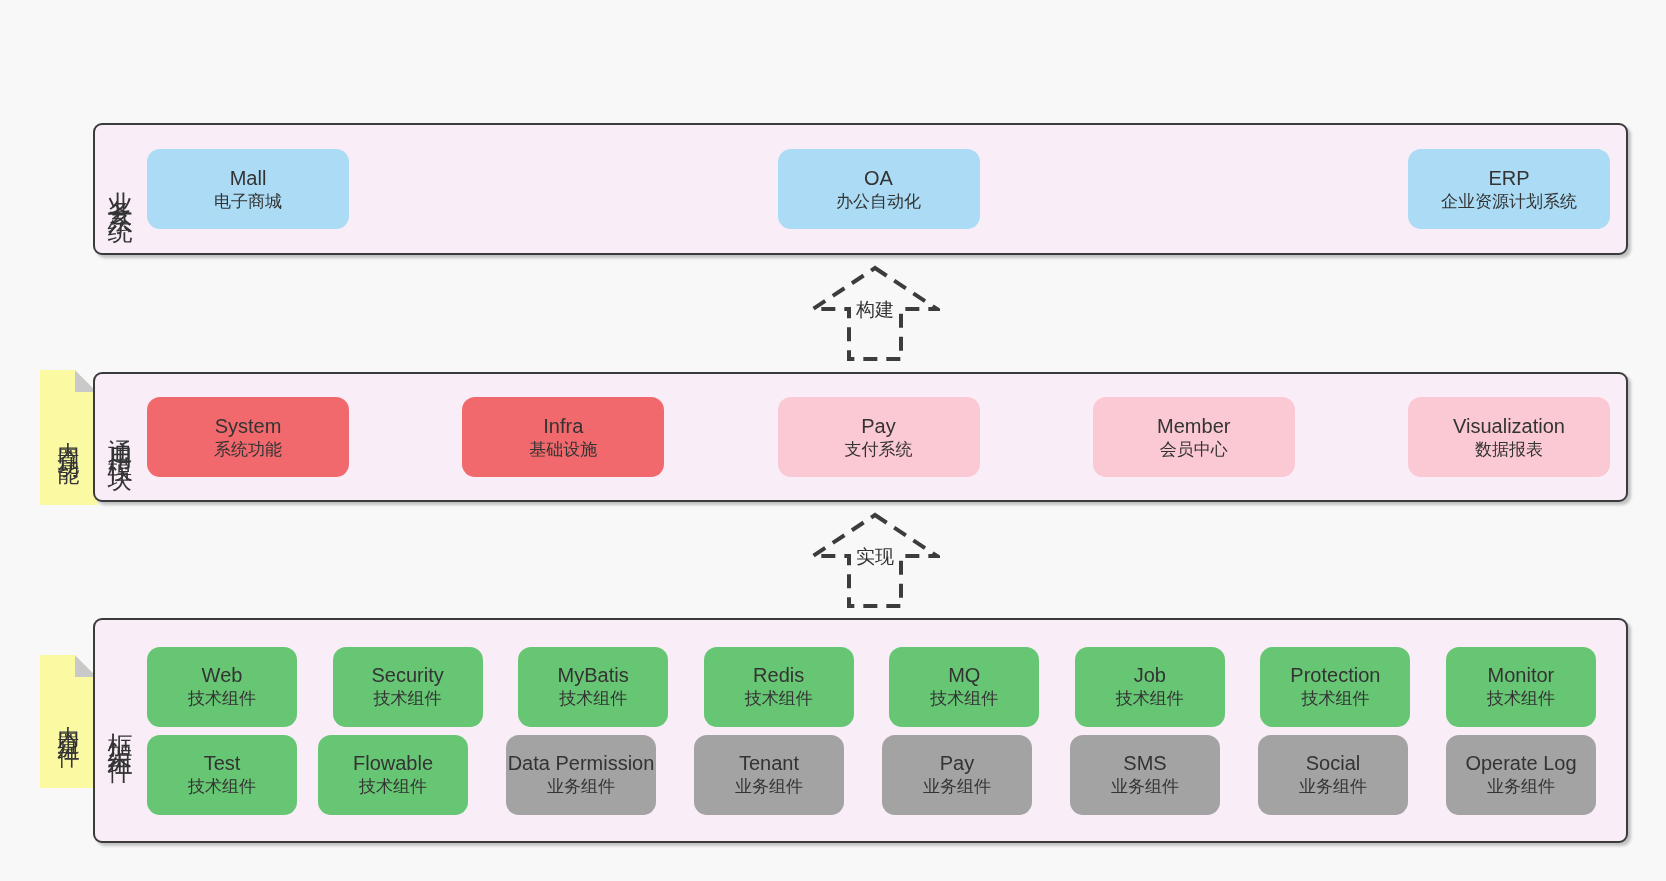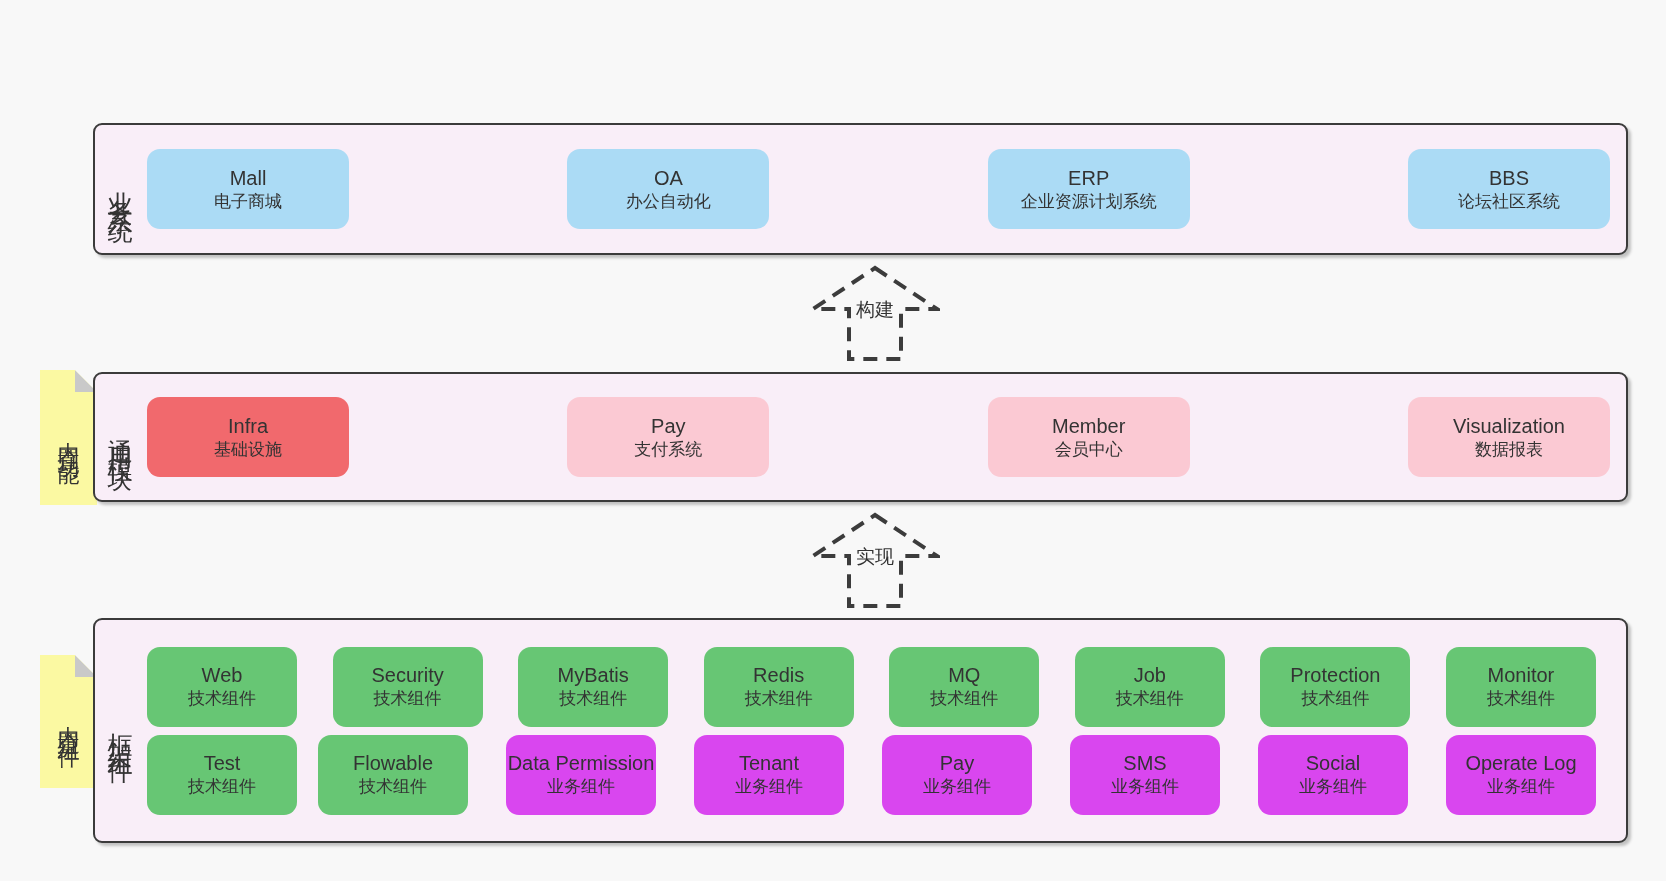--- a/index.html
+++ b/index.html
@@ -36,21 +36,21 @@
     display:flex;flex-direction:column;align-items:center;justify-content:center;
     text-align:center;line-height:1.32;
   }
   .panel-components .box{width:150px;}
   .box-title{font-size:20px;}
   .box-sub{font-size:17px;}
   .blue{background:#abdbf5;}
   .red{background:#f1696d;}
   .pink{background:#fbc9d3;}
   .green-dark{background:#67c674;}
-  .green-light{background:#d946ef;margin-left:17px;}
+  .green-light{background:#a3a3a3;margin-left:17px;}
   
   .note{
     position:absolute;left:40px;width:57px;background:#fbf9a2;z-index:1;
     clip-path:polygon(0 0,calc(100% - 22px) 0,100% 22px,100% 100%,0 100%);
     filter:drop-shadow(2px 2px 2px rgba(0,0,0,0.25));
     display:flex;align-items:center;justify-content:center;
   }
   .note::after{
     content:'';position:absolute;top:0;right:0;width:22px;height:22px;
     background:#c9c9c9;clip-path:polygon(0 0,100% 100%,0 100%);
@@ -82,41 +82,41 @@
       <div class="box-sub">电子商城</div>
     </div>
     <div class="box blue">
       <div class="box-title">OA</div>
       <div class="box-sub">办公自动化</div>
     </div>
     <div class="box blue">
       <div class="box-title">ERP</div>
       <div class="box-sub">企业资源计划系统</div>
     </div>
-    <div class="box blue">
-      <div class="box-title">BBS</div>
-      <div class="box-sub">论坛社区系统</div>
-    </div>
   </div>
 </div>
 
 <div class="arrow arrow1">
   <svg width="130" height="97" viewBox="0 0 130 97">
     <polygon points="65,3 127,44 91,44 91,94 39,94 39,44 3,44" fill="none" stroke="#3c3c3c" stroke-width="4" stroke-dasharray="14 9"></polygon>
   </svg>
   <div class="arrow-label">构建</div>
 </div>
 
 <div class="note note1">
   <span class="note-text">内置功能</span>
 </div>
 <div class="panel panel-modules">
   <div class="vlabel">通用模块</div>
   <div class="boxes">
     <div class="box red">
+      <div class="box-title">System</div>
+      <div class="box-sub">系统功能</div>
+    </div>
+    <div class="box red">
       <div class="box-title">Infra</div>
       <div class="box-sub">基础设施</div>
     </div>
     <div class="box pink">
       <div class="box-title">Pay</div>
       <div class="box-sub">支付系统</div>
     </div>
     <div class="box pink">
       <div class="box-title">Member</div>
       <div class="box-sub">会员中心</div>

